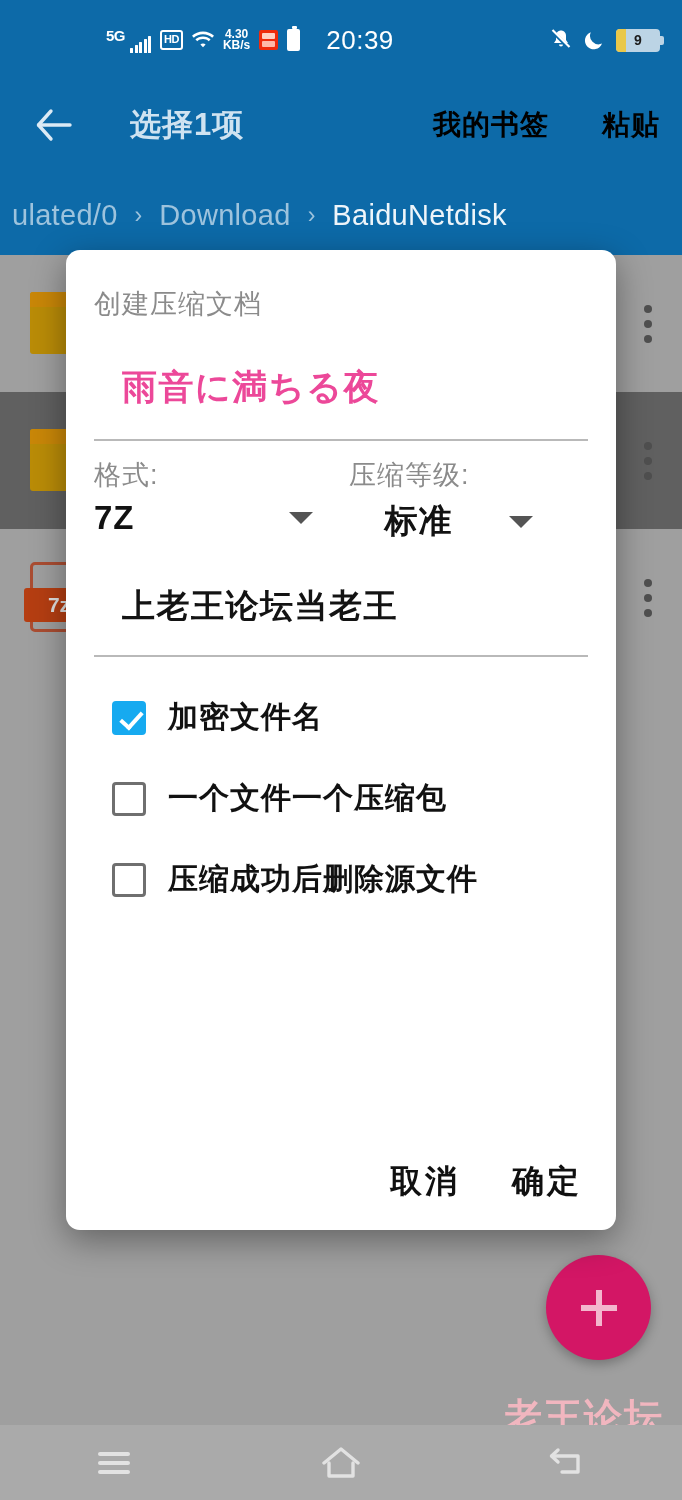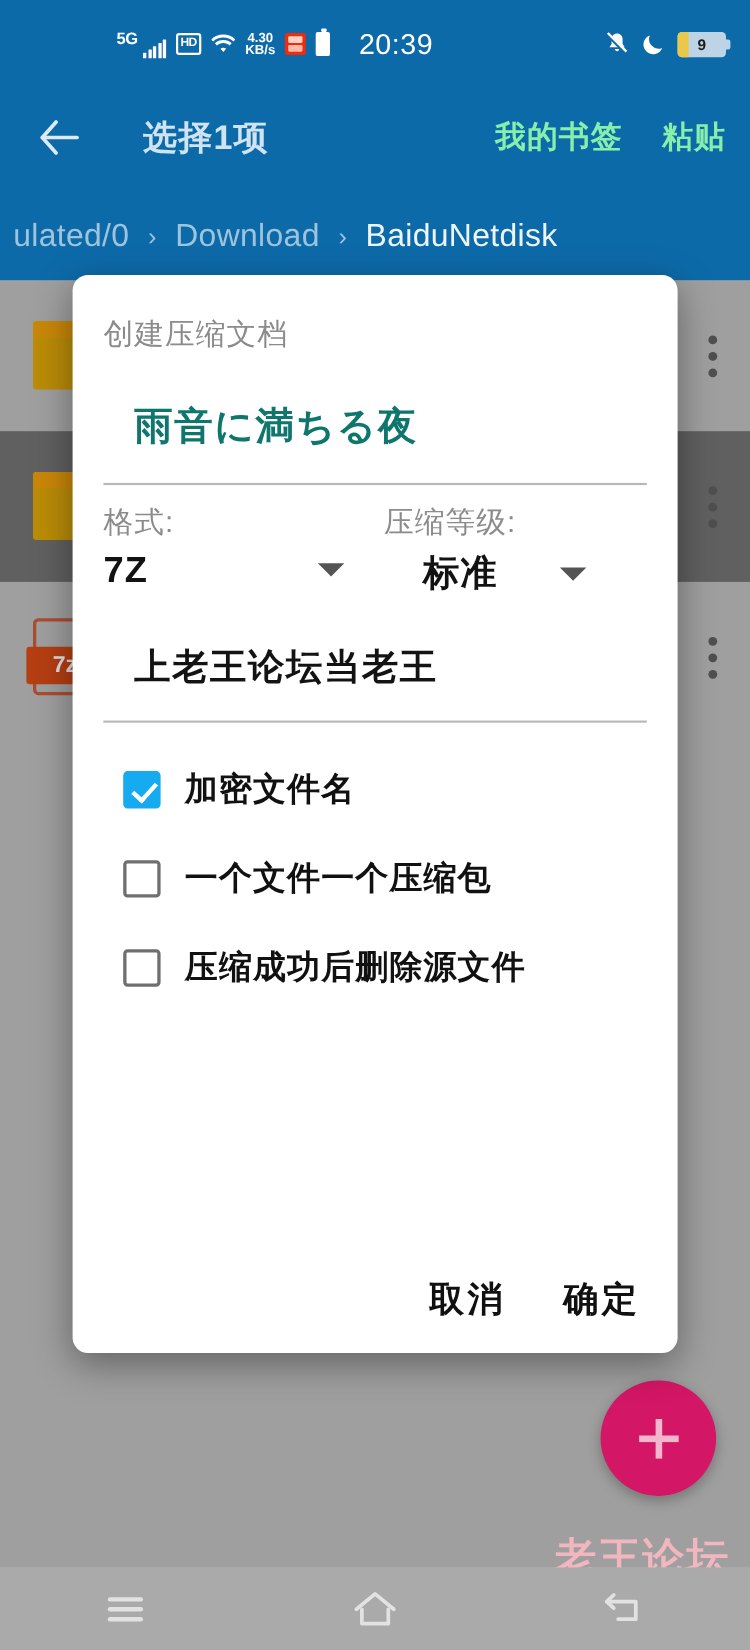--- a/index.html
+++ b/index.html
@@ -116,21 +116,21 @@
     display: flex; align-items: center; justify-content: center;
   }
   .ab-title {
     color: #cfe3f1; font-size: 31px; font-weight: bold;
     margin-left: 52px; letter-spacing: 1px;
   }
   .ab-actions {
     position: absolute; right: 22px; top: 0; height: 90px;
     display: flex; align-items: center; gap: 36px;
   }
-  .ab-action { color: #86efac; font-size: 28px; font-weight: bold; letter-spacing: 1px; }
+  .ab-action { color: #000000; font-size: 28px; font-weight: bold; letter-spacing: 1px; margin-left: 17px; }
 
   .crumbs {
     position: absolute; left: 8px; bottom: 14px;
     width: 682px; height: 52px;
     display: flex; align-items: center; gap: 17px;
     padding-left: 4px;
     overflow: hidden; white-space: nowrap;
   }
   .crumb { font-size: 29px; color: #9dc3dd; letter-spacing: 0.3px; }
   .crumb.current { color: #eef5fa; }
@@ -229,21 +229,21 @@
     width: 550px; height: 980px;
     background: #ffffff; border-radius: 14px;
     box-shadow: 0 10px 34px rgba(0,0,0,0.38);
     padding: 0 28px;
   }
   .dlg-title {
     color: #8b8b8b; font-size: 27px; font-weight: 500;
     padding-top: 36px; letter-spacing: 1px;
   }
   .dlg-name {
-    color: #0f766e; font-size: 35px; font-weight: bold;
+    color: #ec4899; font-size: 35px; font-weight: bold;
     margin-top: 42px; padding-left: 28px; letter-spacing: 1.5px;
   }
   .dlg-rule { height: 2px; background: #b9b9b9; margin-top: 28px; }
 
   .selrow {
     display: flex; margin-top: 16px;
   }
   .selcol { flex: 1; }
   .selcol.right { padding-left: 16px; }
   .sel-label { color: #8b8b8b; font-size: 27px; letter-spacing: 1px; }

